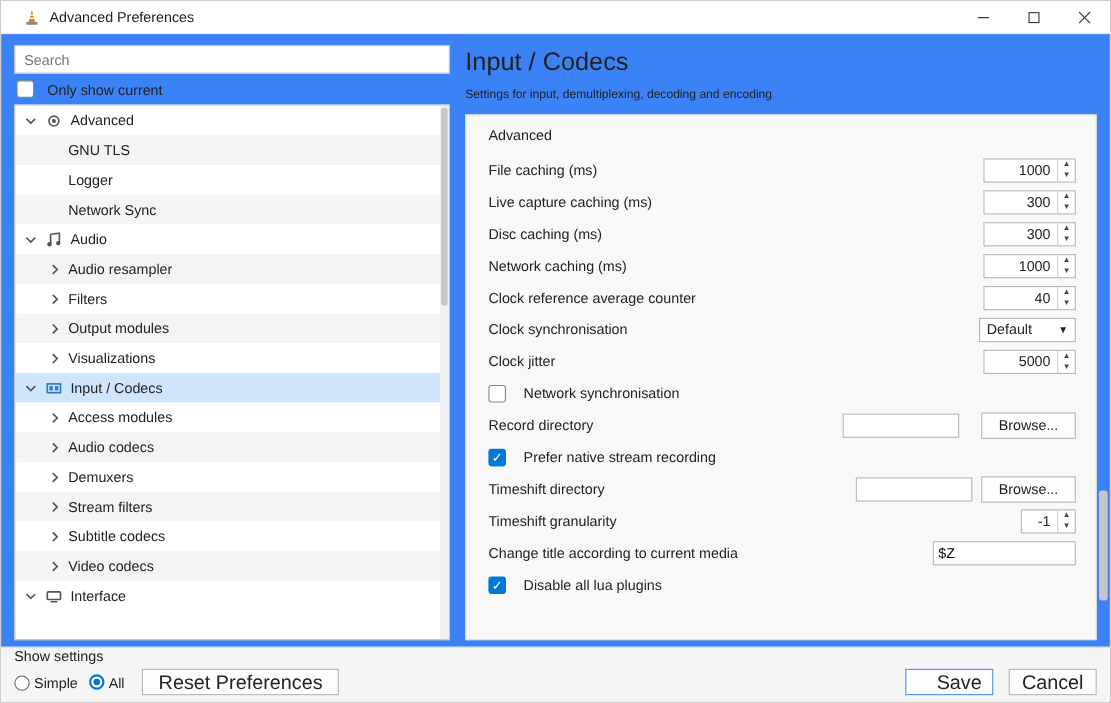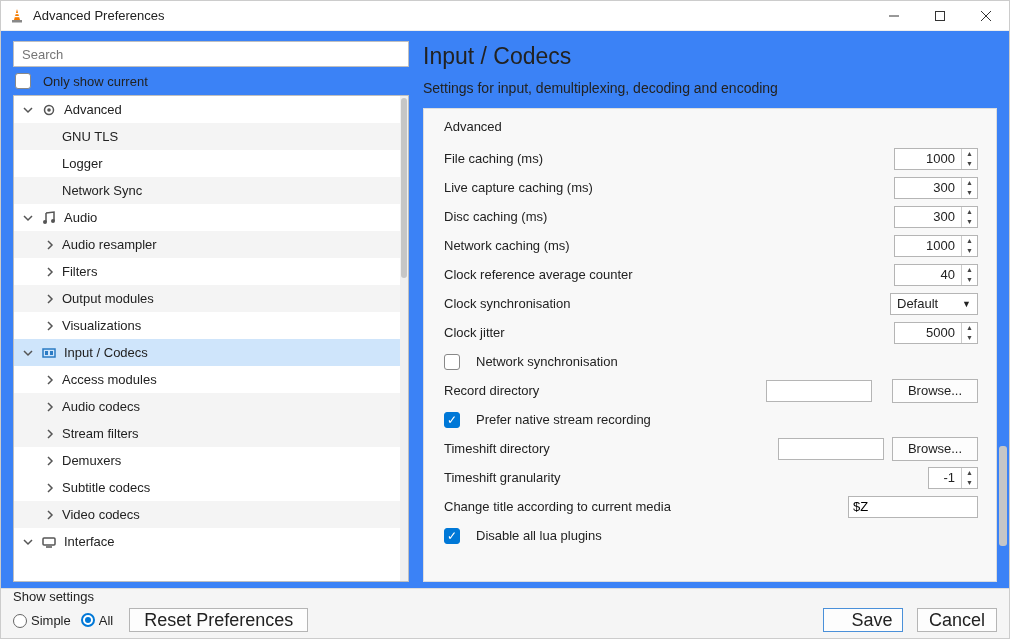--- a/index.html
+++ b/index.html
@@ -15,21 +15,21 @@
     display: flex;
     flex-direction: column;
     border: 1px solid #ccc;
   }
   
   .titlebar {
     height: 30px;
     background: #fff;
     display: flex;
     align-items: center;
-    padding: 0 0 0 8px;
+    padding: 0 0 0 20px;
     border-bottom: 1px solid #eee;
   }
   .titlebar .app-icon { width: 16px; height: 16px; margin-right: 8px; }
   .titlebar .title { flex: 1; font-size: 13px; }
   .winbtn { width: 46px; height: 30px; display: flex; align-items: center; justify-content: center; }
   .winbtn svg { stroke: #333; }
   
   .main {
     flex: 1;
     display: flex;
@@ -114,21 +114,21 @@
     display: flex;
     flex-direction: column;
     min-height: 0;
     position: relative;
   }
   .page-title {
     font-size: 23px;
     margin: 2px 0 10px 0;
   }
   .page-subtitle {
-    font-size: 14px;
+    font-size: 11px;
     margin-bottom: 12px;
   }
   .group-box {
     border: 1px solid #ddd;
     background: #f8f8f8;
     padding: 8px 18px 14px 20px;
     flex: 1;
     min-height: 0;
     overflow: hidden;
   }
@@ -404,37 +404,37 @@
           </div>
           <div class="trow striped-odd">
             <span style="display: inline-block; width: 28px;"></span>
             <span class="expander">
               <svg width="10" height="10" viewBox="0 0 10 10">
                 <polyline points="3,1 7,5 3,9" fill="none" stroke-width="1.5"></polyline>
               </svg>
             </span>
             <span class="label">Audio codecs</span>
           </div>
+          <div class="trow striped-even">
+            <span style="display: inline-block; width: 28px;"></span>
+            <span class="expander">
+              <svg width="10" height="10" viewBox="0 0 10 10">
+                <polyline points="3,1 7,5 3,9" fill="none" stroke-width="1.5"></polyline>
+              </svg>
+            </span>
+            <span class="label">Demuxers</span>
+          </div>
           <div class="trow striped-odd">
             <span style="display: inline-block; width: 28px;"></span>
             <span class="expander">
               <svg width="10" height="10" viewBox="0 0 10 10">
                 <polyline points="3,1 7,5 3,9" fill="none" stroke-width="1.5"></polyline>
               </svg>
             </span>
             <span class="label">Stream filters</span>
-          </div>
-          <div class="trow striped-even">
-            <span style="display: inline-block; width: 28px;"></span>
-            <span class="expander">
-              <svg width="10" height="10" viewBox="0 0 10 10">
-                <polyline points="3,1 7,5 3,9" fill="none" stroke-width="1.5"></polyline>
-              </svg>
-            </span>
-            <span class="label">Demuxers</span>
           </div>
           <div class="trow striped-even">
             <span style="display: inline-block; width: 28px;"></span>
             <span class="expander">
               <svg width="10" height="10" viewBox="0 0 10 10">
                 <polyline points="3,1 7,5 3,9" fill="none" stroke-width="1.5"></polyline>
               </svg>
             </span>
             <span class="label">Subtitle codecs</span>
           </div>

